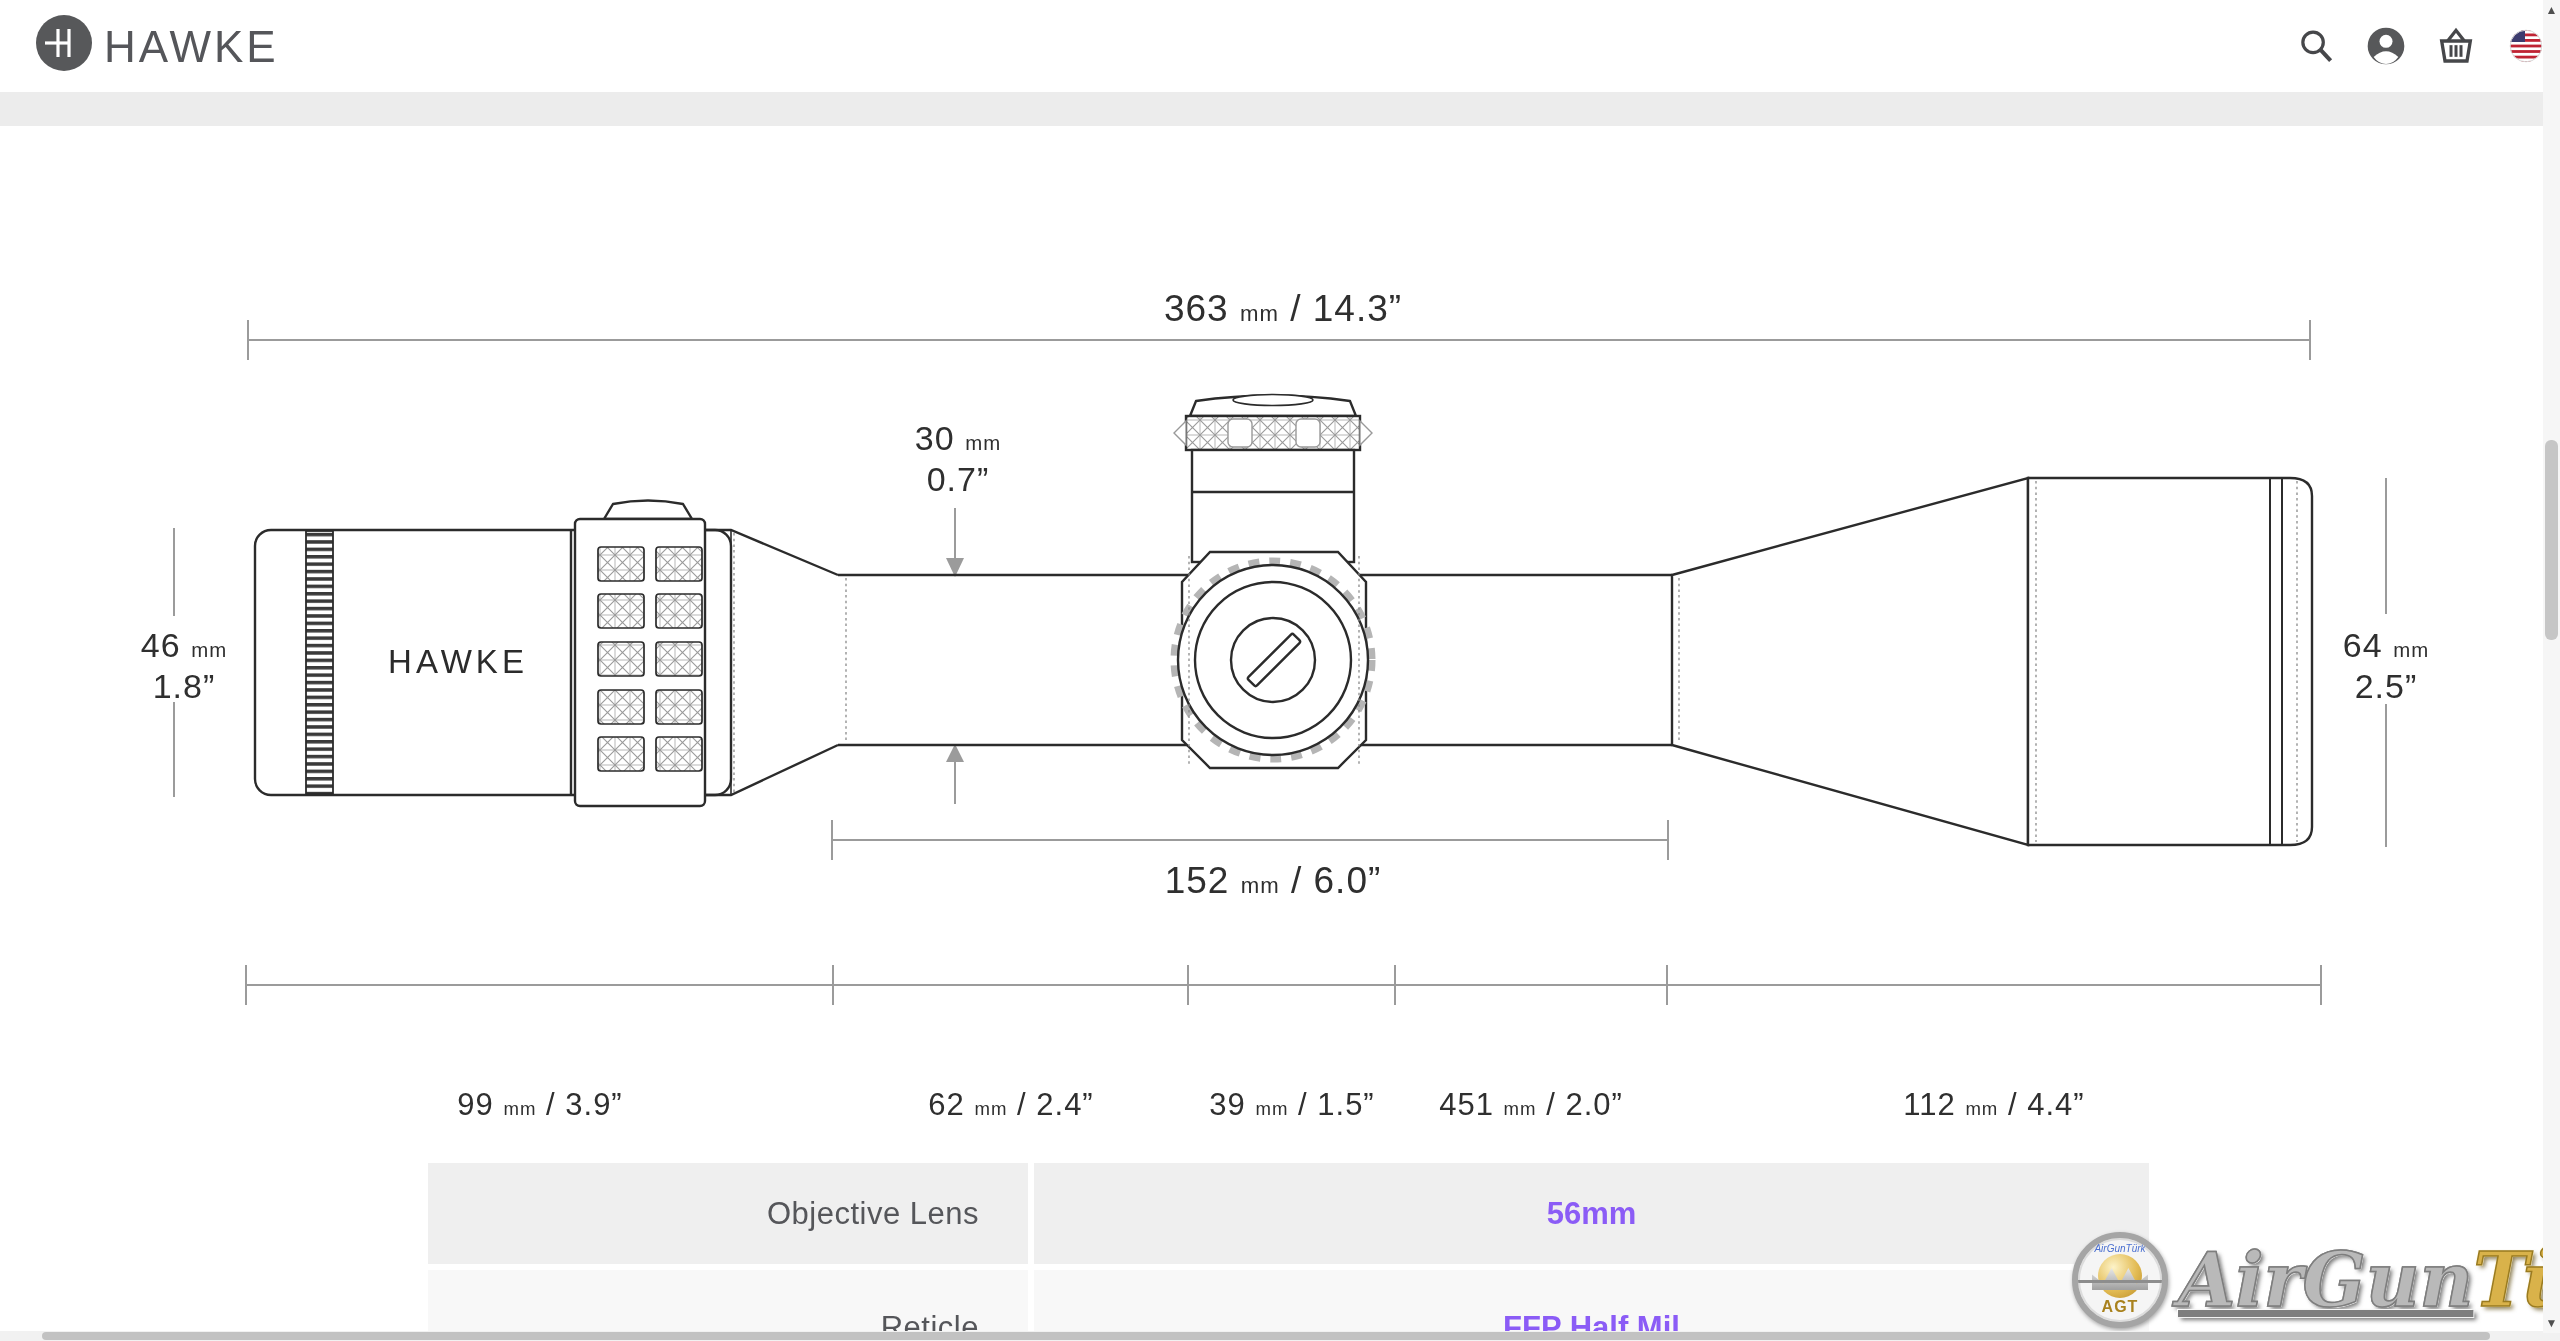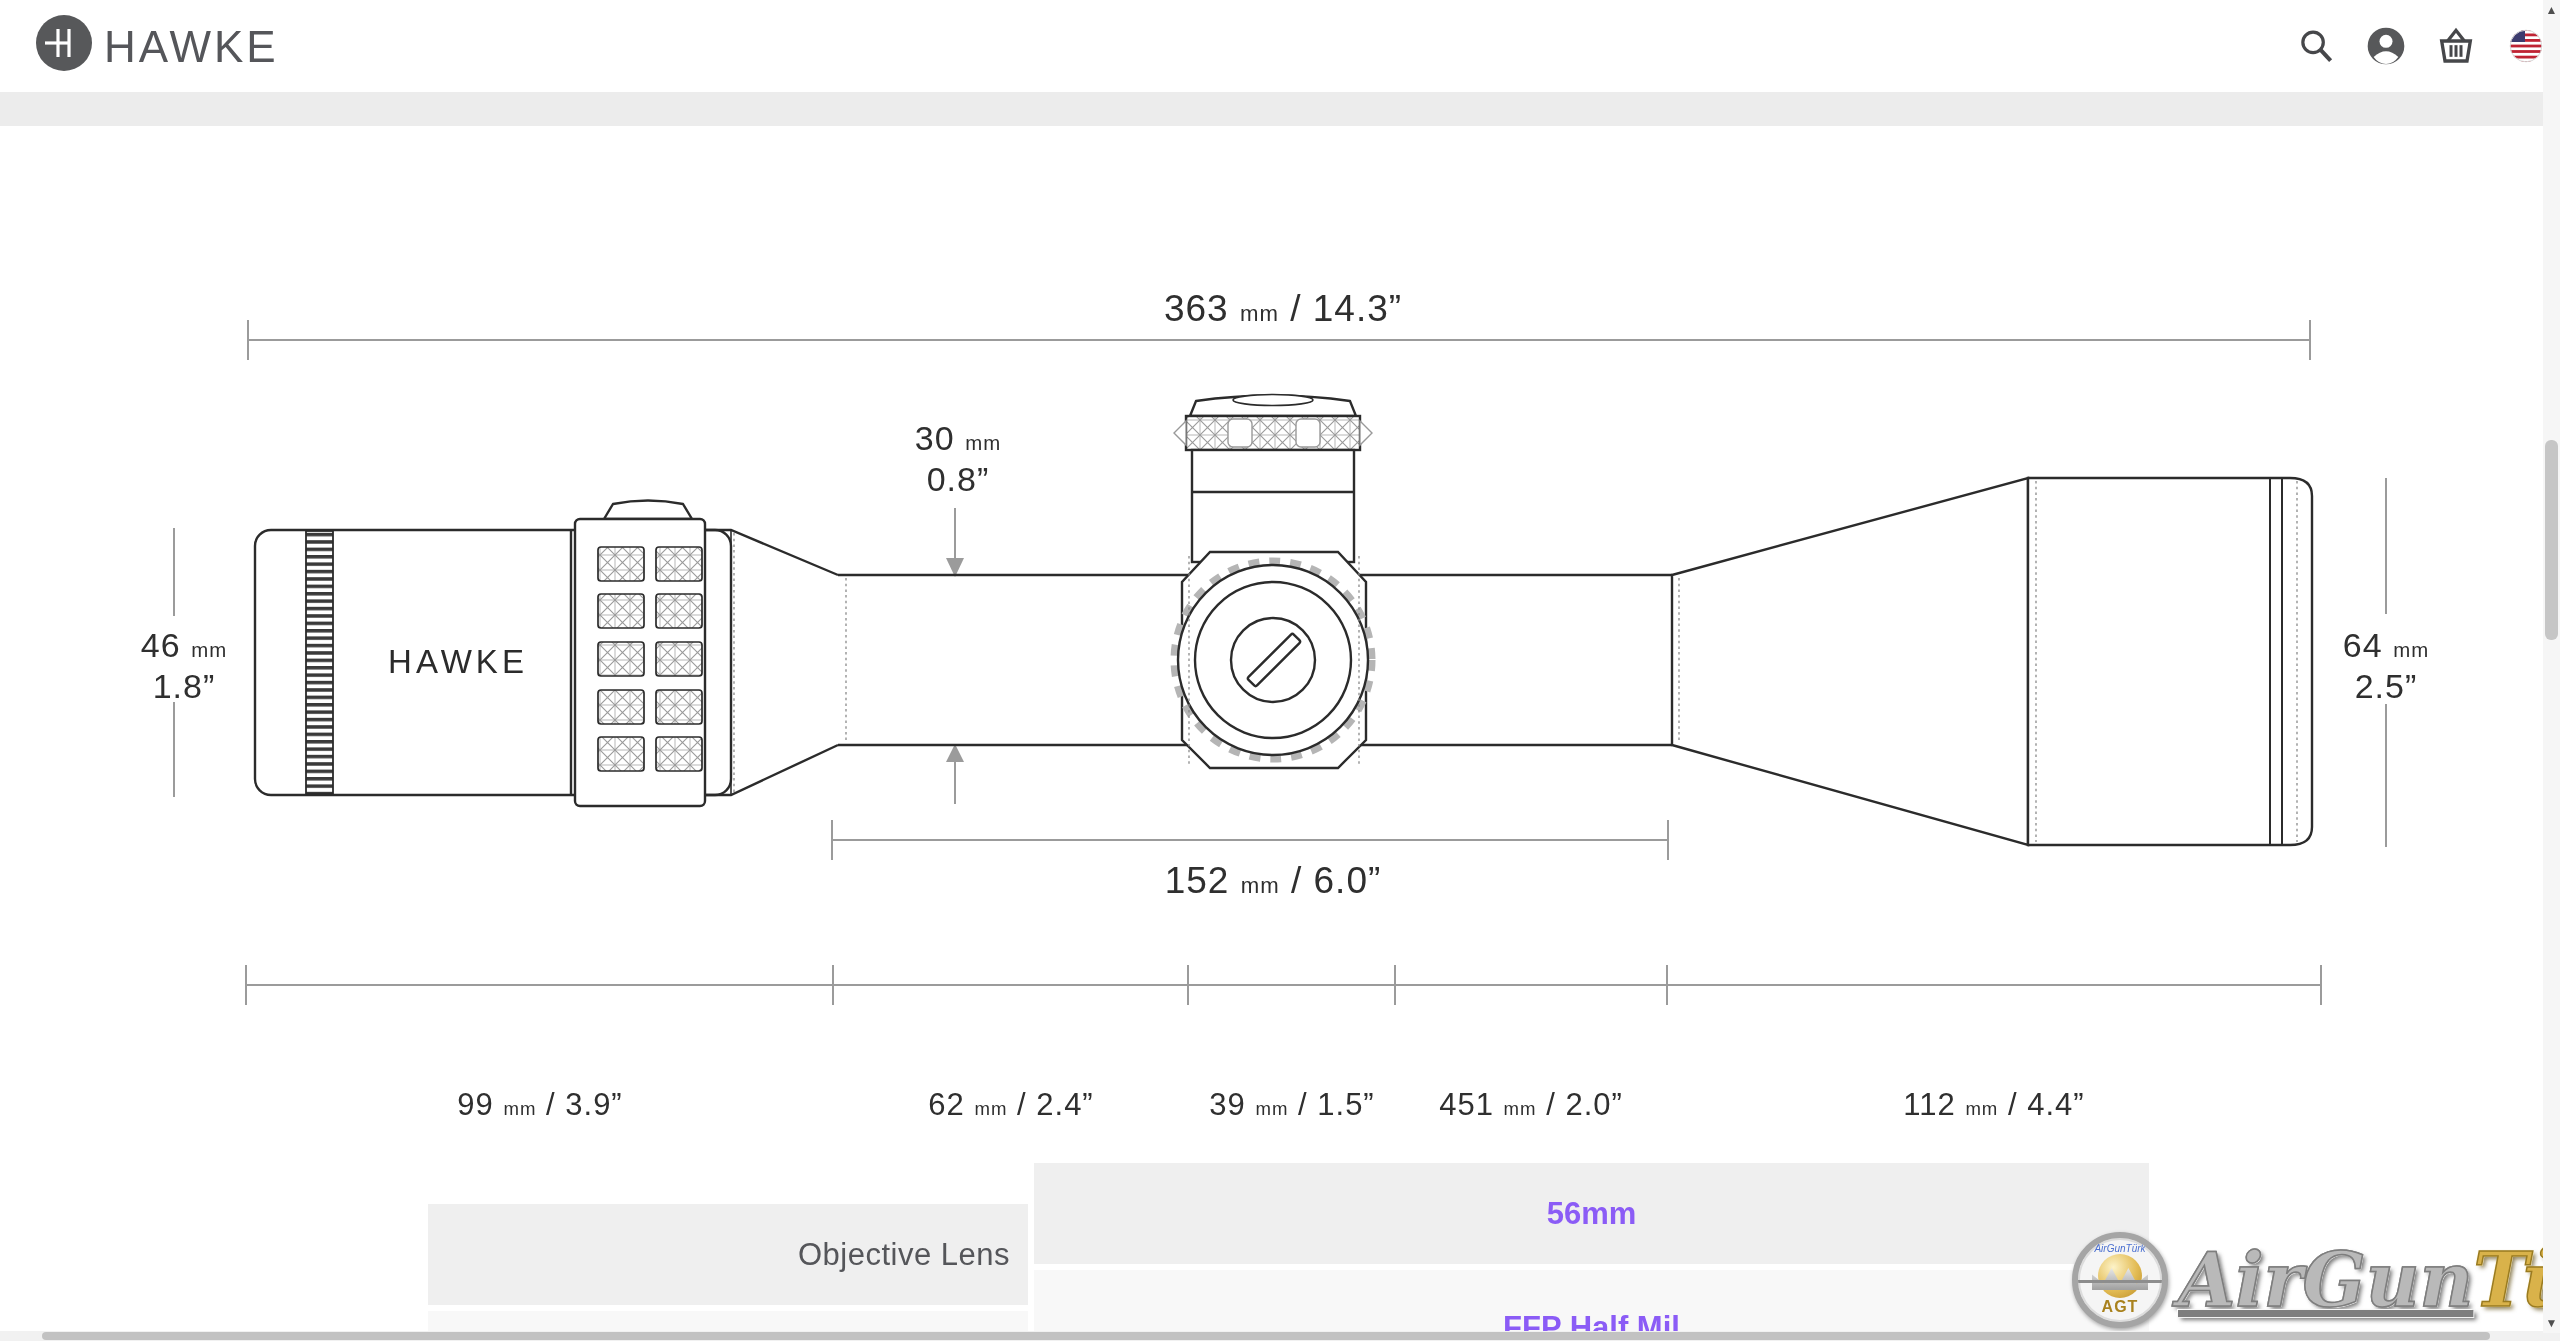--- a/index.html
+++ b/index.html
@@ -33,21 +33,21 @@
   .dim-sm { font-size:31px;margin-top:47px; }
   .dim-v  { text-align:center; line-height:36px; }
   .scope-brand { position:absolute; transform:translateX(-50%); font-size:33px; font-weight:300;
                  letter-spacing:4px; color:#2b2b2b; }
 
   svg.diagram { position:absolute; left:0; top:0; }
 
   
   .spec-row-cell { position:absolute; }
   .spec-label { background:#efefef; color:#55565a; font-size:31px; font-weight:300;
-                display:flex; align-items:center; justify-content:flex-end; padding-right:18px; letter-spacing:0.5px;margin-top:41px; }
+                display:flex; align-items:center; justify-content:flex-end; padding-right:49px; letter-spacing:0.5px; }
   .spec-value { background:#efefef; color:#8b5cf6; font-size:31px; font-weight:700;
                 display:flex; align-items:center; justify-content:center; }
   .row2 .spec-label, .row2 .spec-value { background:#f8f8f8; }
 
   
   .watermark { position:absolute; left:2072px; top:1232px; display:flex; align-items:center; gap:10px; z-index:30; }
   .wm-badge { position:relative; width:96px; height:96px; border-radius:50%; background:#f5f5f5;
               border:6px solid #a5a5a5; box-shadow:inset 0 0 0 2px #dcdcdc, 1px 2px 4px rgba(0,0,0,.35); overflow:hidden; }
   .wm-ball { position:absolute; left:20px; top:16px; width:44px; height:44px; border-radius:50%;
              background:radial-gradient(circle at 35% 30%, #fdf3c8, #e3bc55 55%, #b88a22); }
@@ -258,21 +258,21 @@
 
   <div class="scope-brand" style="left:458px; top:643px;">HAWKE</div>
 
   <div class="dim dim-lg" style="left:1283px; top:290px;">
     <span>363</span> <span class="u">mm</span>
     <span>/</span> <span>14.3”</span>
   </div>
 
   <div class="dim dim-md dim-v" style="left:958px; top:420px;">
     <div><span>30</span> <span class="u">mm</span></div>
-    <div>0.8”</div>
+    <div>0.7”</div>
   </div>
 
   <div class="dim dim-md dim-v" style="left:184px; top:627px;">
     <div><span>46</span> <span class="u">mm</span></div>
     <div>1.8”</div>
   </div>
 
   <div class="dim dim-md dim-v" style="left:2386px; top:627px;">
     <div><span>64</span> <span class="u">mm</span></div>
     <div>2.5”</div>

